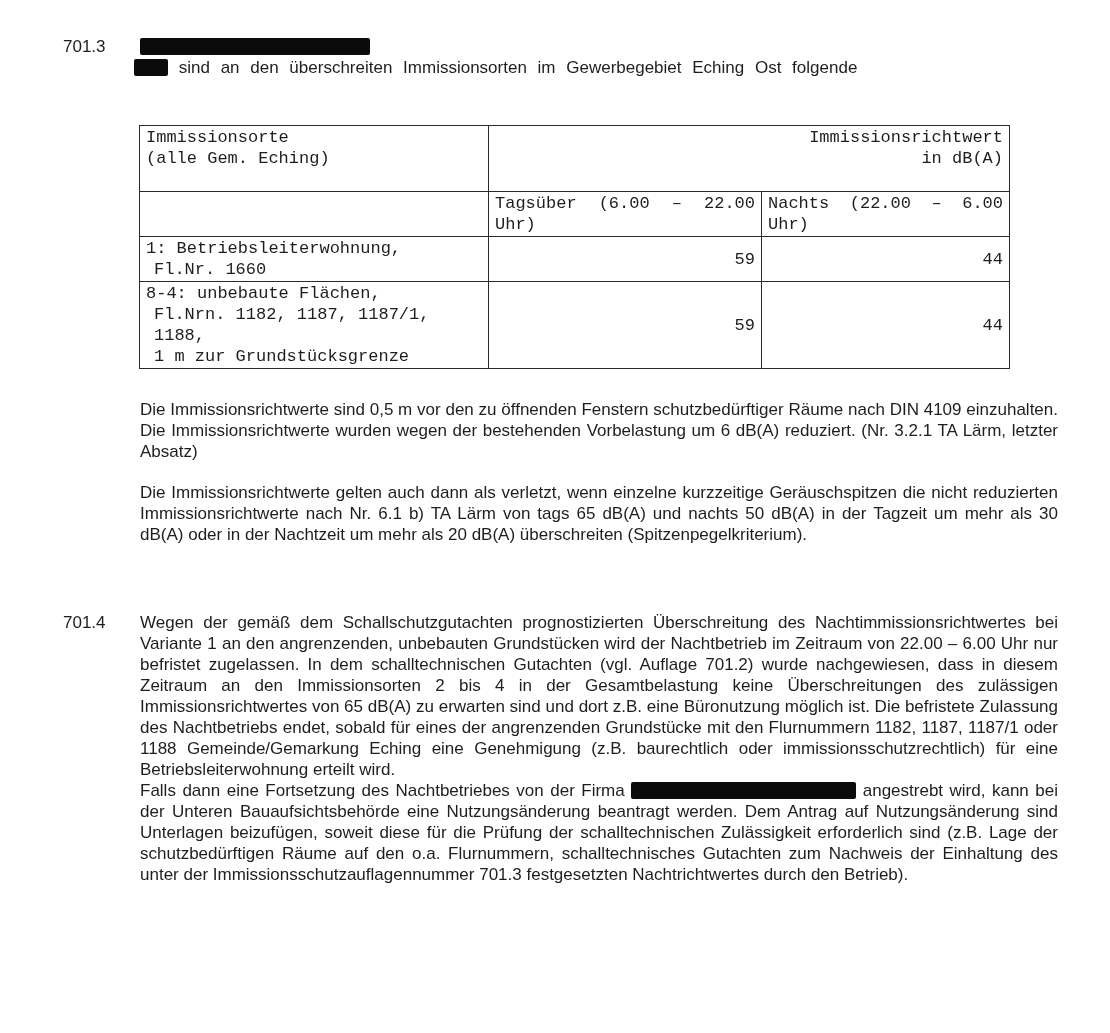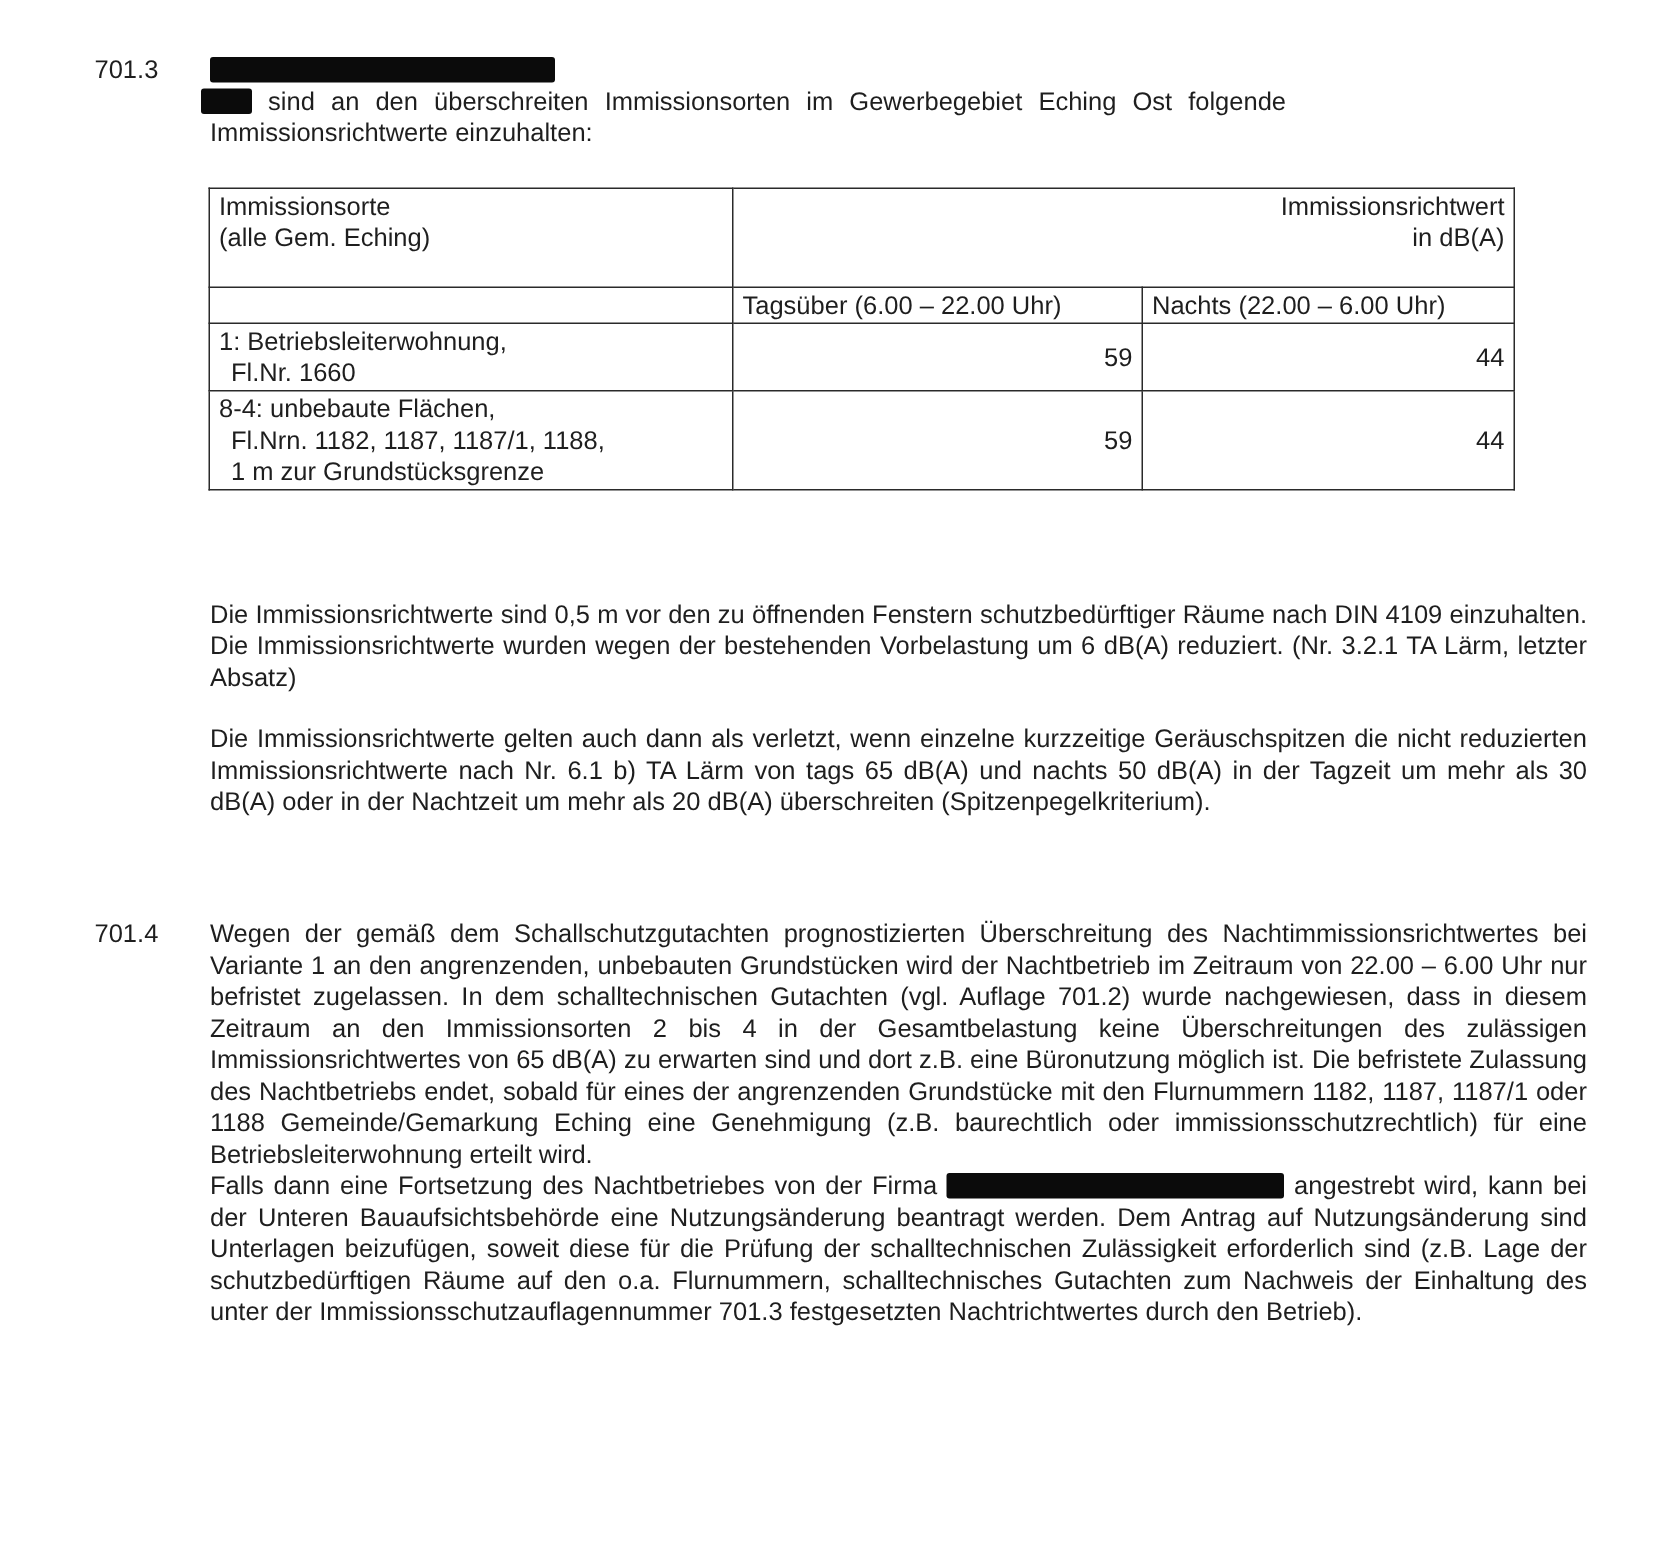--- a/index.html
+++ b/index.html
@@ -14,21 +14,21 @@
     .num { position: absolute; left: 0; top: 0; width: 76px; }
     .body { margin-left: 77px; }
     .justify { text-align: justify; text-align-last: left; }
     .line { display: block; }
     .redact {
       display: inline-block; background: #0b0b0b; height: 17px; vertical-align: -3px;
       border-radius: 2px;
     }
     table.imm {
       position: absolute; left: 139px; top: 125px; width: 871px;
-      border-collapse: collapse; font-size: 17px; line-height: 21px;
+      border-collapse: collapse; font-size: 17px; line-height: 21px; font-family: Liberation Mono, monospace;
     }
     table.imm td {
       border: 1px solid #2a2a2a; padding: 1px 6px; vertical-align: top;
     }
     .c1 { width: 336px; }
     .c2 { width: 260px; margin-left: 36px; }
     .center { text-align: right; }
     .mid { vertical-align: middle !important; }
     .para { position: absolute; left: 140px; width: 918px; }
     .indent { padding-left: 8px; }
@@ -39,21 +39,20 @@
 <div class="section" style="top:36px;">
   <span class="num">701.3</span>
   <div class="body">
     <span class="line" style="white-space:nowrap;">
       <span class="redact" style="width:230px;"></span>
     </span>
     <span class="line" style="word-spacing:6px;">
       <span class="redact" style="width:34px;margin-left:-6px;"></span>
       <span>sind an den überschreiten Immissionsorten im Gewerbegebiet Eching Ost folgende</span>
     </span>
-    <span class="line">Immissionsrichtwerte einzuhalten:</span>
   </div>
 </div>
 
 <table class="imm">
   <tbody>
       <tr>
     <td class="c1" style="height:63px;">
       <span class="line">Immissionsorte</span>
       <span class="line">(alle Gem. Eching)</span>
     </td>

